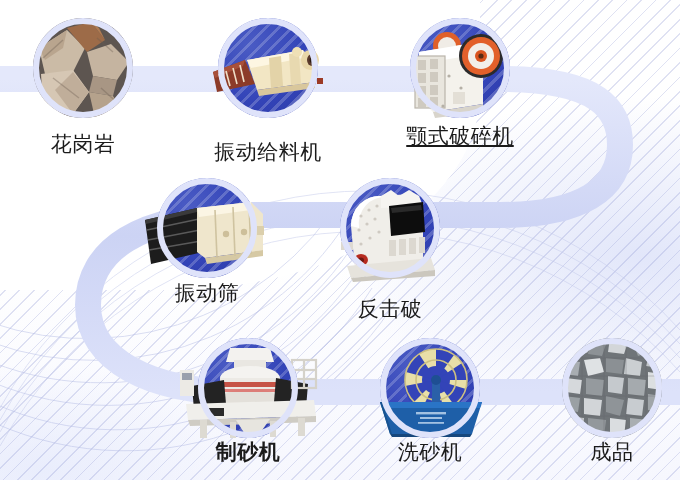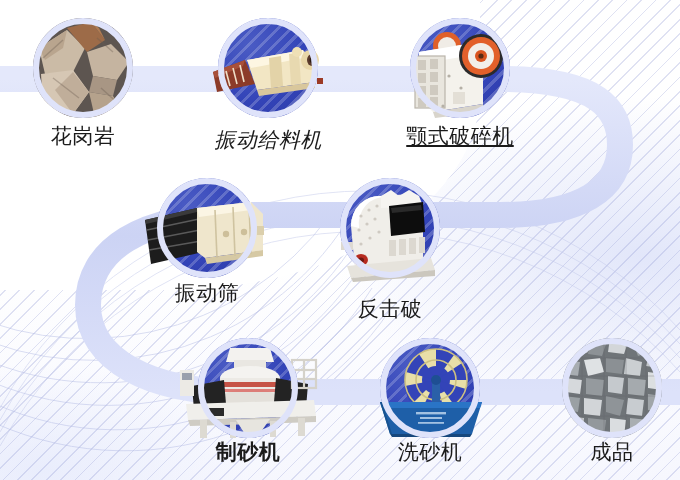--- a/index.html
+++ b/index.html
@@ -128,21 +128,21 @@
           <polygon points="74,0 100,0 100,24 84,18" fill="#4e463f"></polygon>
           <polygon points="40,54 56,74 40,96 22,72" fill="#c0ae9a"></polygon>
         </g>
         <g opacity="0.35">
           <path d="M10,40 L30,22 M20,60 L46,80 M64,20 L80,34 M68,70 L88,88" stroke="#6a5d50" stroke-width="1.5" fill="none"></path>
         </g>
         <rect width="100" height="100" fill="url(#none)"></rect>
       </svg>
     </div>
     <div class="disc-ring" style="left:33px;top:18px;width:100px;height:100px;"></div>
-    <div class="label" style="left:0px;top:126px;width:166px;text-align:center;">花岗岩</div>
+    <div class="label" style="left:0px;top:134px;width:166px;text-align:center;">花岗岩</div>
   </div>
 
   <div class="node">
     <div class="disc disc-blue" style="left:218px;top:18px;width:100px;height:100px;"></div>
     <div class="mach" style="left:211px;top:38px;">
       <svg width="116" height="64" viewBox="0 0 116 64">
 
         <polygon points="2,34 34,22 44,46 6,54" fill="#8c3b28"></polygon>
         <polygon points="2,34 34,22 32,28 4,40" fill="#a8503a"></polygon>
         <g stroke="#f0dfc8" stroke-width="1.6">
@@ -161,21 +161,21 @@
 
         <ellipse cx="99" cy="22" rx="9" ry="10" fill="#e8d6a8"></ellipse>
         <ellipse cx="101" cy="22" rx="5" ry="6" fill="#5a3a2c"></ellipse>
         <ellipse cx="101" cy="22" rx="2.4" ry="3" fill="#2b1a12"></ellipse>
         <circle cx="86" cy="14" r="5" fill="#efe0b6"></circle>
 
         <rect x="106" y="40" width="6" height="6" fill="#9c3a26"></rect>
       </svg>
     </div>
     <div class="disc-ring" style="left:218px;top:18px;width:100px;height:100px;"></div>
-    <div class="label" style="left:185px;top:130px;width:166px;font-style:italic;">振动给料机</div>
+    <div class="label" style="left:185px;top:142px;width:166px;">振动给料机</div>
   </div>
 
   <div class="node">
     <div class="disc disc-blue" style="left:410px;top:18px;width:100px;height:100px;"></div>
     <div class="mach" style="left:409px;top:26px;">
       <svg width="104" height="92" viewBox="0 0 104 92">
 
         <circle cx="38" cy="20" r="14" fill="#e0602a"></circle>
         <circle cx="38" cy="20" r="9" fill="#f0ece6"></circle>
 

